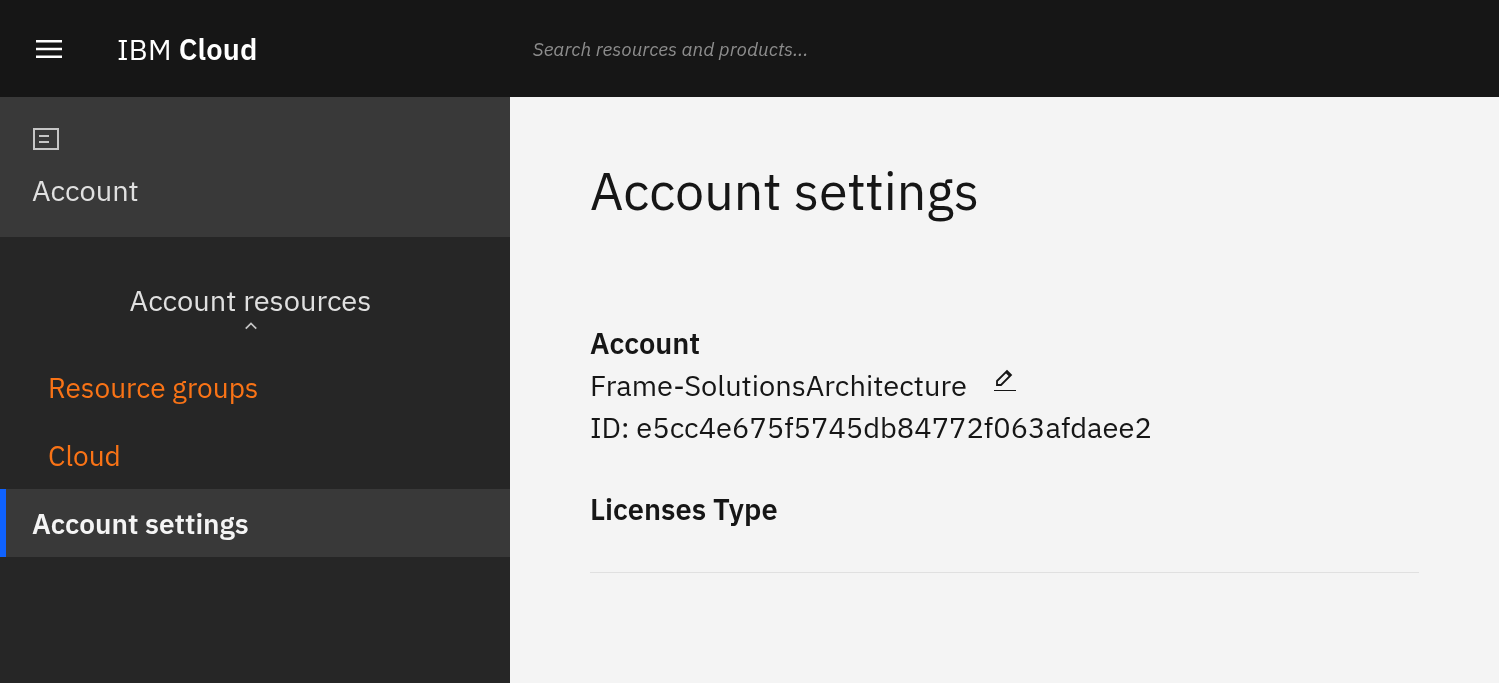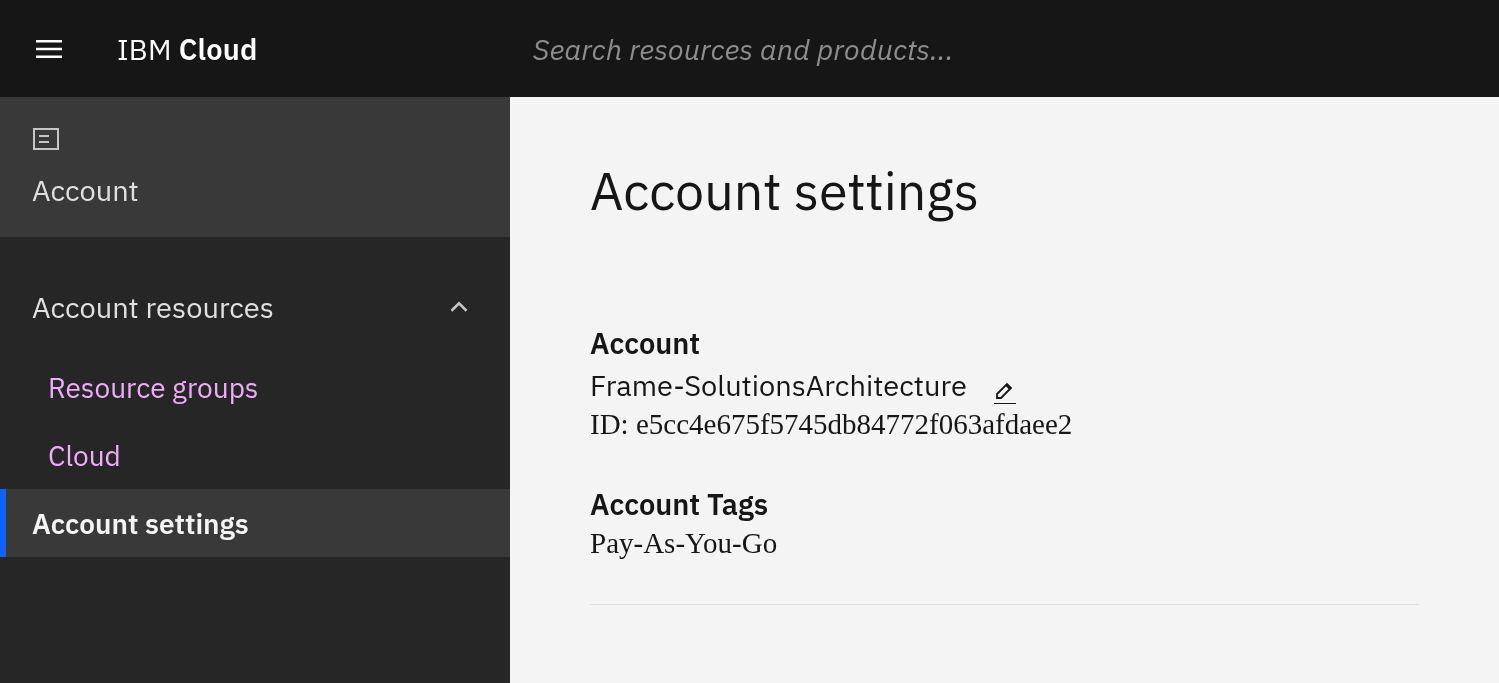--- a/index.html
+++ b/index.html
@@ -52,21 +52,21 @@
       display: flex;
       align-items: center;
     }
     .search-input {
       width: 100%;
       height: 100%;
       background: transparent;
       border: none;
       outline: none;
       color: #c6c6c6;
-      font-size: 29px;
+      font-size: 19px;
       font-family: inherit;
     }
     .search-input::placeholder {
       color: #8d8d8d;
       font-style: italic;
     }
     .layout {
       display: flex;
       height: calc(100% - 97px);
     }
@@ -93,45 +93,46 @@
       font-size: 29px;
       color: #e0e0e0;
       font-weight: 400;
     }
     .sidebar-section {
       padding-top: 44px;
     }
     .section-header {
       display: flex;
       align-items: center;
-      justify-content: space-between;
+      justify-content: flex-end;
       padding: 0 41px 0 32px;
       cursor: pointer;
       height: 52px;
+      flex-direction: column;
     }
     .section-header-label {
       font-size: 29px;
       color: #e0e0e0;
       font-weight: 400;
     }
     .chevron {
       width: 20px;
       height: 20px;
     }
     .nav-list {
       list-style: none;
       padding-top: 20px;
     }
     .nav-item {
       padding: 0 32px 0 48px;
       height: 68px;
       display: flex;
       align-items: center;
       font-size: 28px;
-      color: #f0abfc;
+      color: #f97316;
       cursor: pointer;
       position: relative;
     }
     .nav-item.active {
       background: #393939;
       color: #f4f4f4;
       font-weight: 600;
       padding-left: 32px;
     }
     .nav-item.active::before {
@@ -159,30 +160,29 @@
       margin-bottom: 44px;
     }
     .field-label {
       font-size: 29px;
       font-weight: 600;
       color: #161616;
       margin-bottom: 4px;
     }
     .field-value-row {
       display: flex;
-      align-items: flex-end;
+      align-items: flex-start;
       gap: 27px;
       font-size: 29px;
       color: #161616;
       margin-bottom: 4px;
     }
     .field-value {
       font-size: 29px;
       color: #161616;
-      font-family: Liberation Serif, serif;
     }
     .edit-icon {
       cursor: pointer;
       border-bottom: 1px solid #161616;
       padding-bottom: 2px;
     }
     .edit-icon svg {
       width: 22px;
       height: 22px;
       display: block;
@@ -257,19 +257,18 @@
           <svg viewBox="0 0 22 22">
             <path d="M3 15 L13 5 L17 9 L7 19 L3 19 Z" fill="none" stroke="#161616" stroke-width="1.8"></path>
             <line x1="12" y1="6" x2="16" y2="10" stroke="#161616" stroke-width="1.8"></line>
           </svg>
         </span>
       </div>
       <div class="field-value">ID: e5cc4e675f5745db84772f063afdaee2</div>
     </div>
 
     <div class="field-block">
-      <div class="field-label">Account Tags</div>
-      <div class="field-value">Pay-As-You-Go</div>
+      <div class="field-label">Licenses Type</div>
     </div>
 
     <hr class="divider">
   </main>
 </div>
 
 </body></html>

